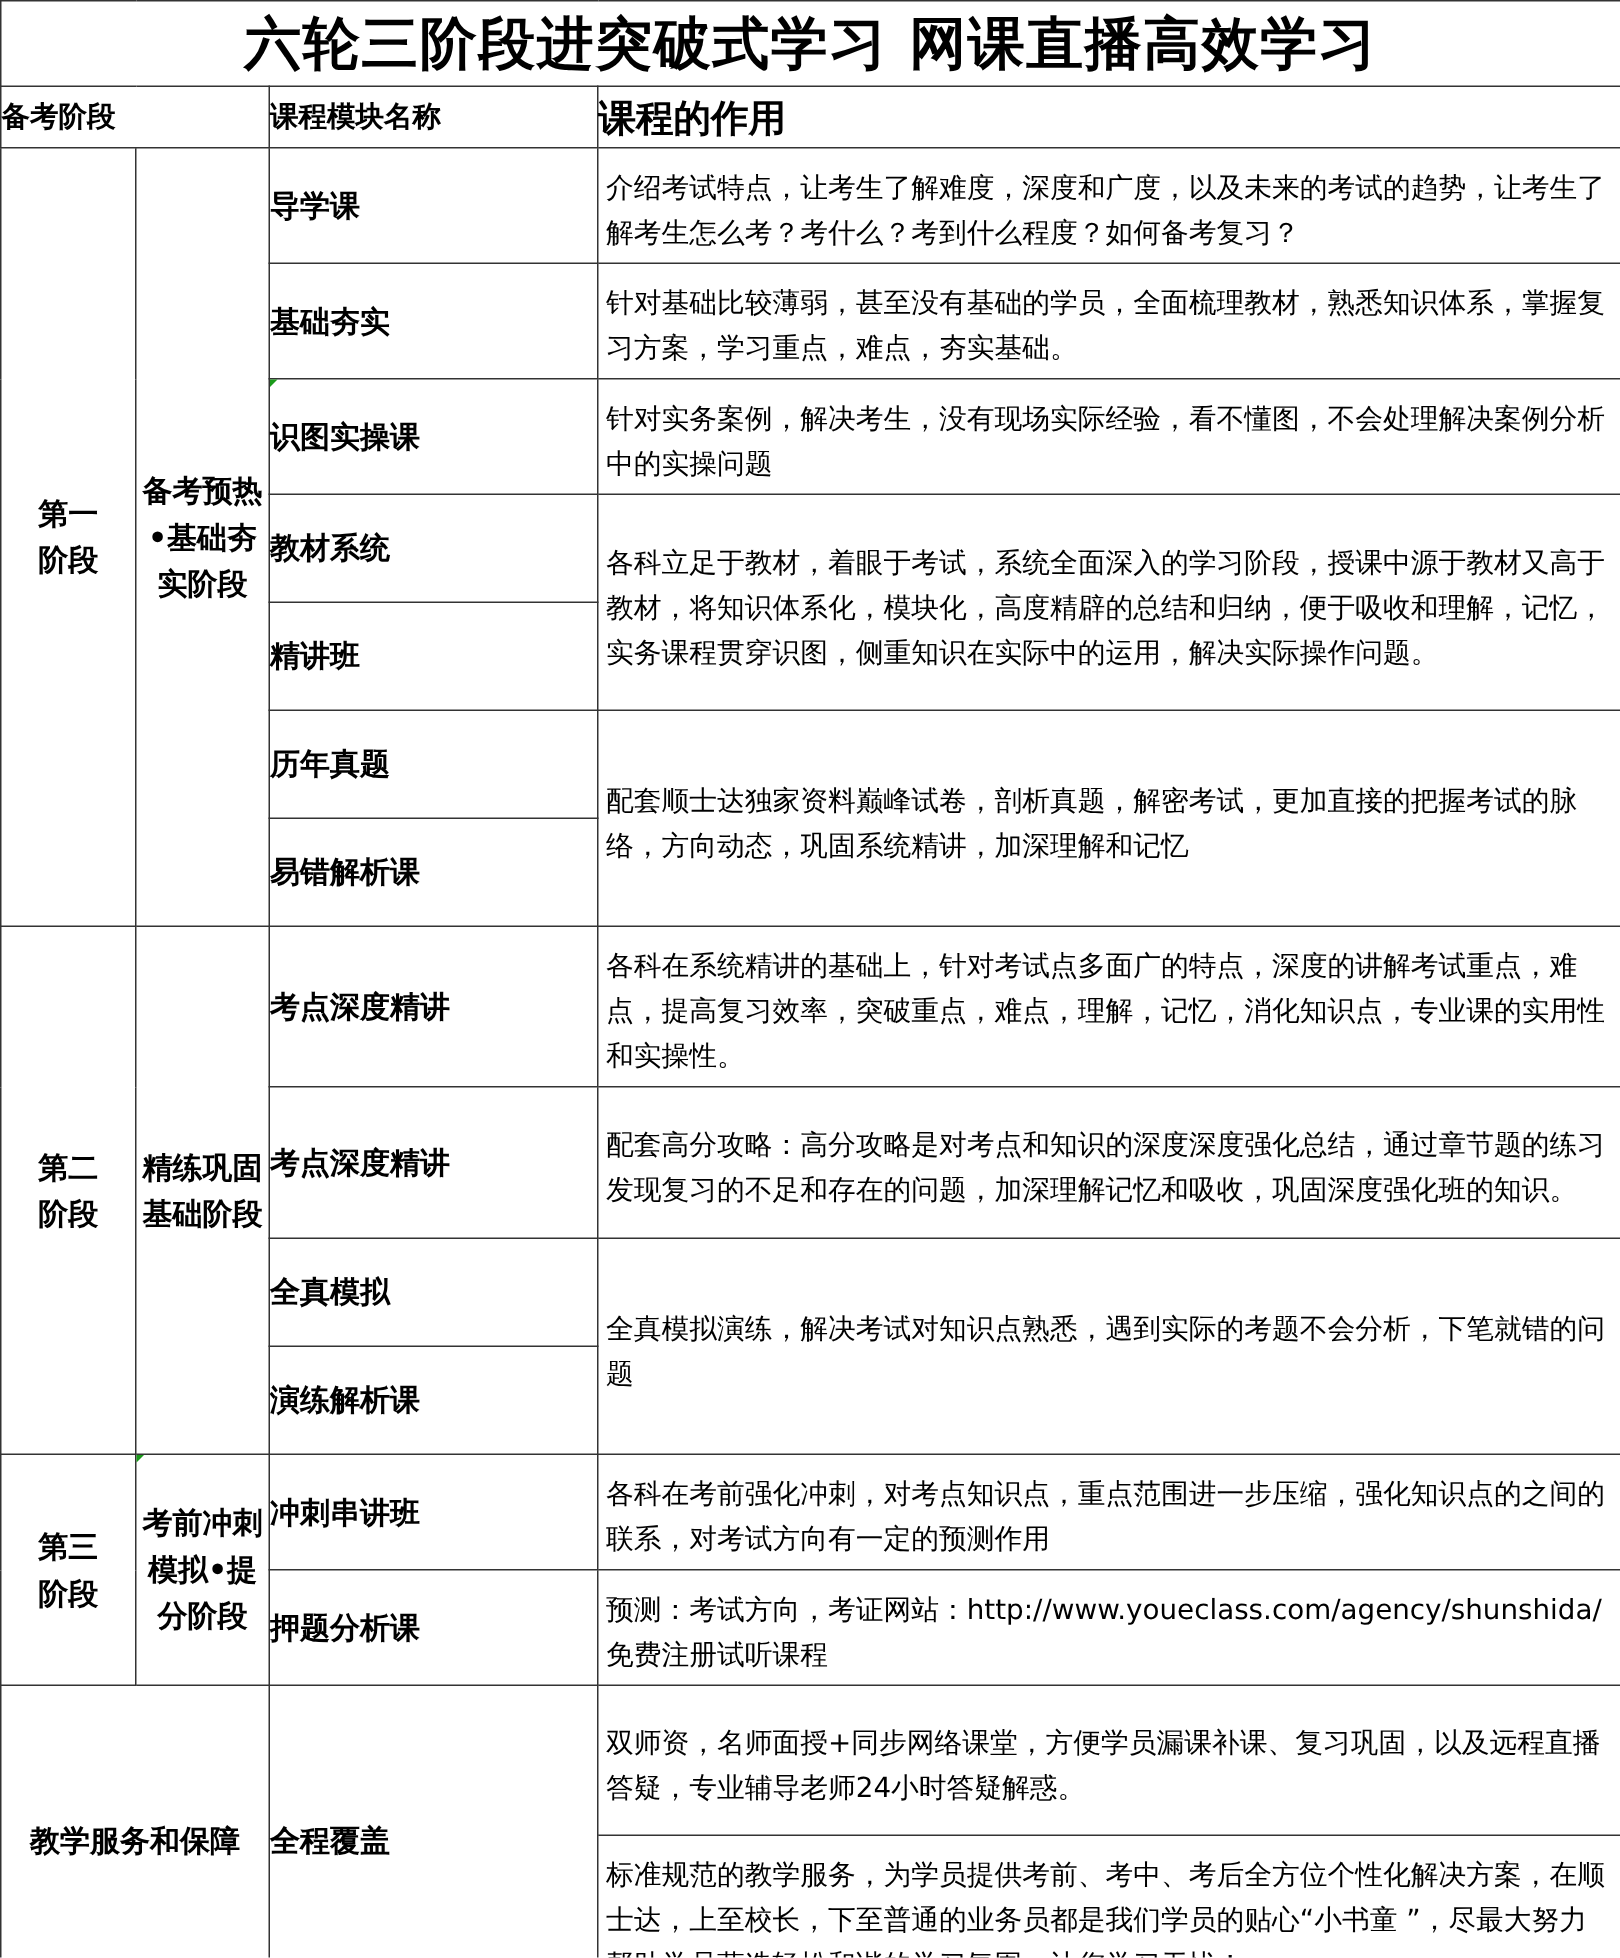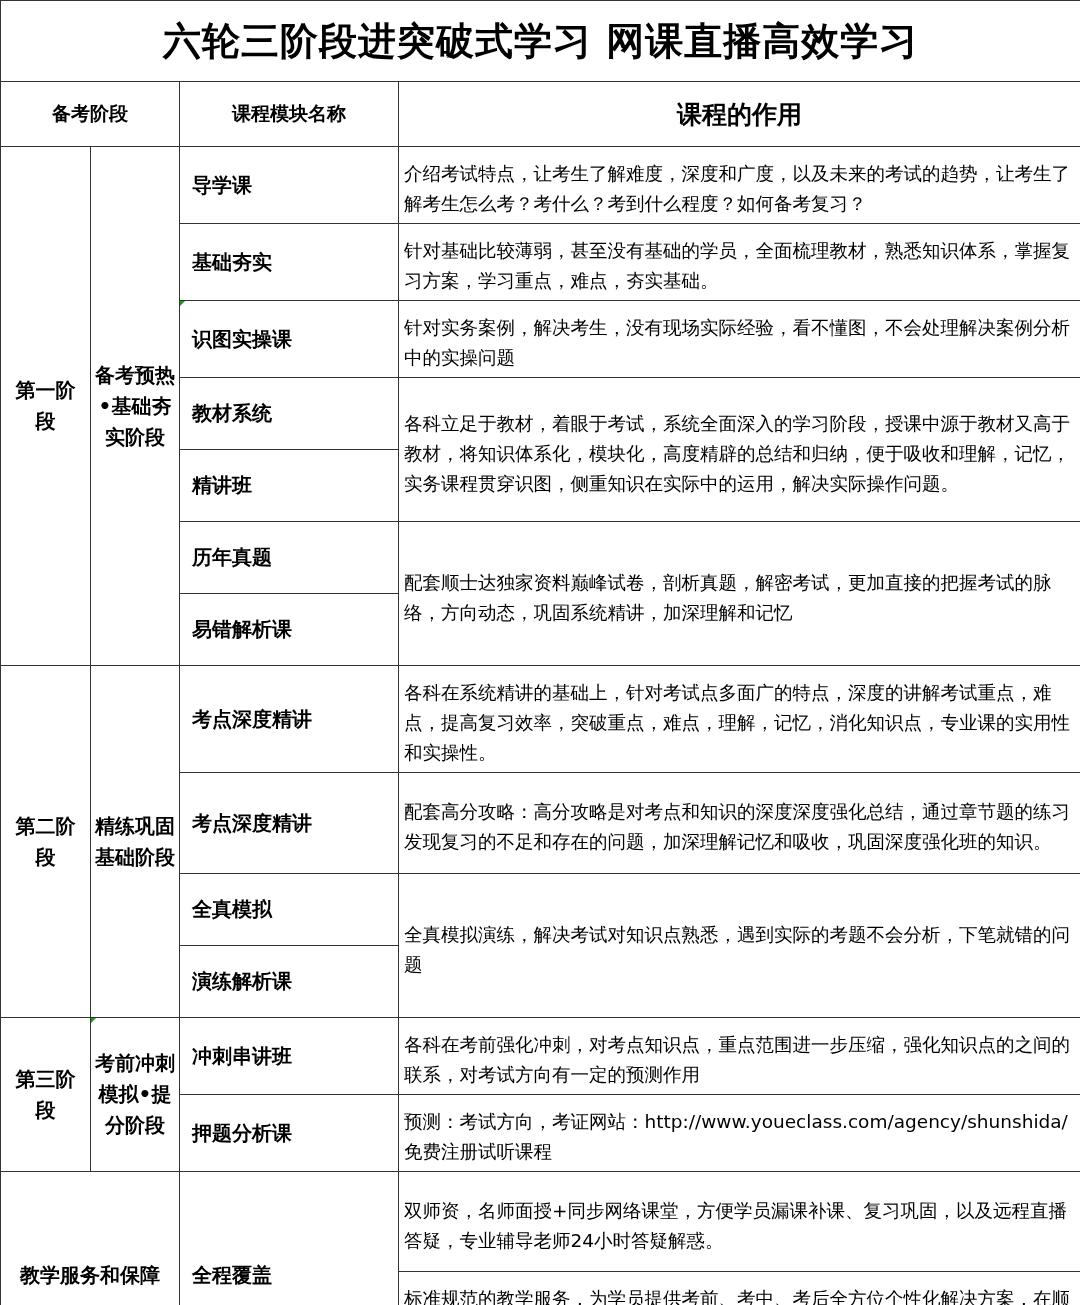--- a/index.html
+++ b/index.html
@@ -1,22 +1,22 @@
 <!DOCTYPE html>
 <html><head>
 <meta charset="utf-8">
 <style>
   html, body { margin: 0; padding: 0; background: #fff; }
   body { width: 1080px; height: 1305px; overflow: hidden; font-family: "DejaVu Sans", "Liberation Sans", sans-serif; color: #000; }
   table { border-collapse: collapse; width: 1080px; table-layout: fixed; }
-  td, th { border: 1.5px solid #333; padding: 12px; }
+  td, th { border: 1.5px solid #333; padding: 0; }
   .title { height: 56px; font-size: 38px; font-weight: 900; text-align: center; letter-spacing: 1px; }
-  .hdr { height: 40px; font-weight: bold; text-align: center; font-size: 19px; }
+  .hdr { height: 40px; font-weight: bold; font-size: 19px; }
   .hdr.big { font-size: 25px; }
-  .stage { text-align: center; font-weight: bold; font-size: 20px; line-height: 31px; padding: 0 6px; }
+  .stage { text-align: center; font-weight: bold; font-size: 20px; line-height: 31px; padding: 0 16px; }
   .stage2 { text-align: center; font-weight: bold; font-size: 20px; line-height: 31px; padding: 0 2px; margin-left: 24px; }
   .mod { text-align: left; font-weight: bold; font-size: 20px; }
   .desc { font-size: 18.5px; line-height: 30px; padding: 12px 4px 4px 5px; vertical-align: middle; }
   .corner { position: relative; }
   .corner::before { content: ""; position: absolute; left: 0; top: 0; width: 0; height: 0; border-top: 5px solid #1a9a1a; border-right: 5px solid transparent; }
 </style>
 </head>
 <body>
 
 <table>

